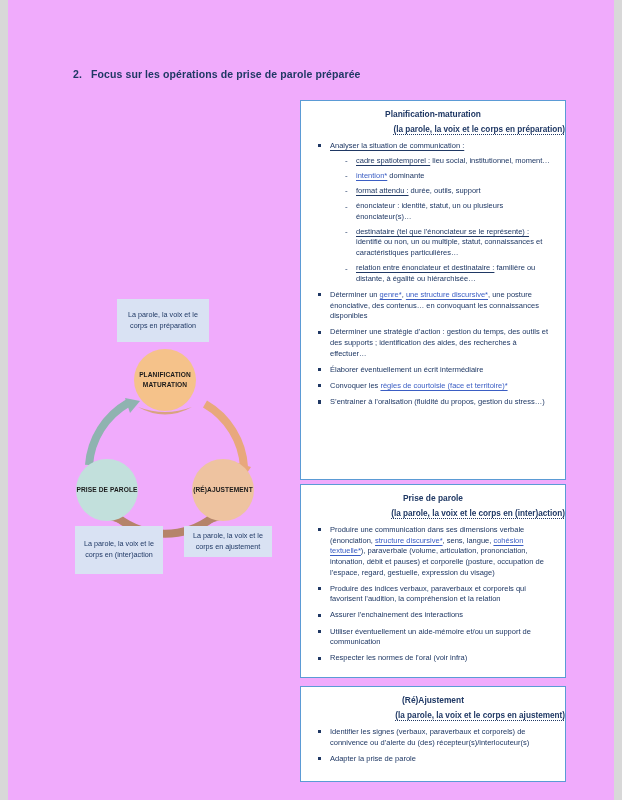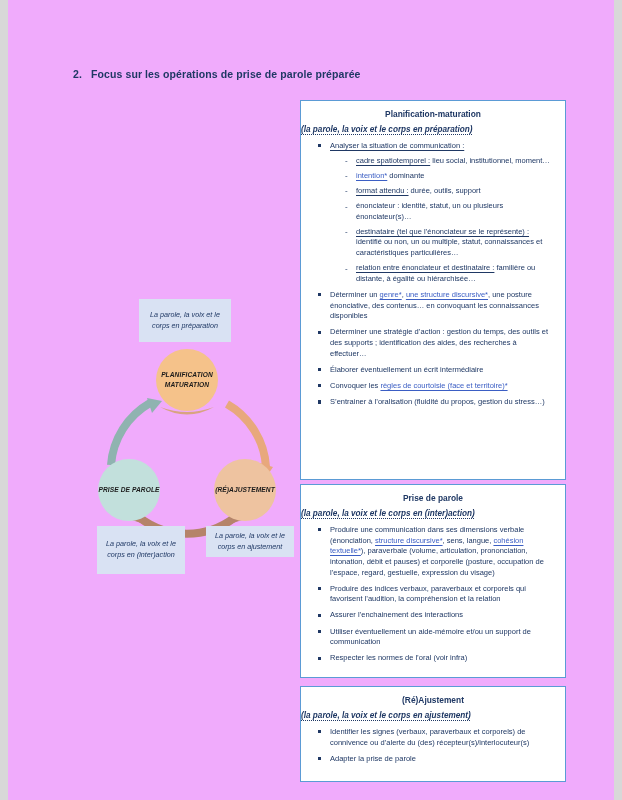--- a/index.html
+++ b/index.html
@@ -51,24 +51,23 @@
   .box-title {
     text-align: center;
     font-size: 8.4px;
     font-weight: bold;
     color: #1f3864;
     text-decoration-style: dotted;
     text-underline-offset: 2px;
     margin-top: 8px;
   }
   .box-subtitle {
-    text-align: left;
+    text-align: right;
     font-size: 8.2px;
     font-weight: bold;
-    font-style: italic;
     color: #1f3864;
     text-decoration: underline;
     text-decoration-style: dotted;
     text-underline-offset: 2px;
     margin-top: 6px;
     margin-bottom: 7px;
   }
 
   ul.lvl1 {
     list-style: none;
@@ -110,21 +109,21 @@
     position: absolute;
     left: 1px;
     top: -0.5px;
     color: #1f3864;
     font-size: 8px;
   }
   .u  { text-decoration: underline; text-underline-offset: 1.5px; }
   .lk { color: #3b5ec4; text-decoration: underline; text-underline-offset: 1.5px; }
 
   
-  .diagram { position: absolute; left: 76px; top: 295px; width: 215px; height: 285px; font-style: italic; }
+  .diagram { position: absolute; left: 54px; top: 295px; width: 215px; height: 285px; }
 
   .dlabel {
     position: absolute;
     box-sizing: border-box;
     background: #d9e2f3;
     color: #1f3864;
     font-size: 7.2px;
     line-height: 1.5;
     text-align: center;
     display: flex;

